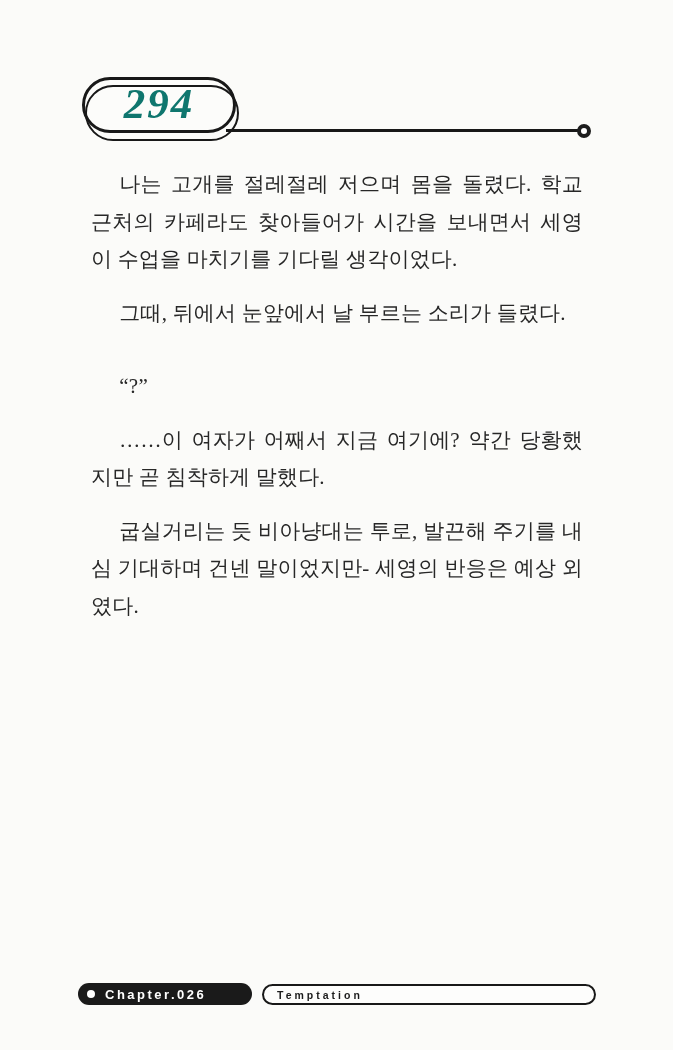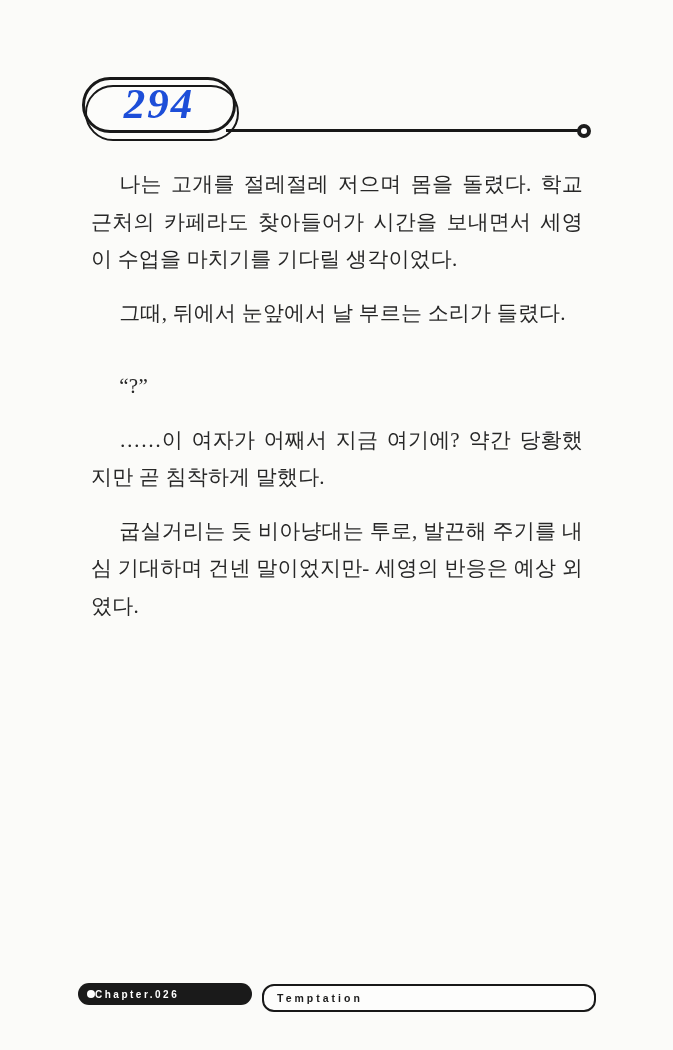--- a/index.html
+++ b/index.html
@@ -38,21 +38,21 @@
     border: 2.5px solid #181818;
     border-radius: 28px;
     transform: translate(3px, 8px);
     z-index: -1;
   }
   .page-number {
     font-size: 43px;
     font-weight: bold;
     font-style: italic;
     letter-spacing: 2px;
-    color: #1d4ed8;
+    color: #0f766e;
     transform: translateY(-2px);
   }
   .header-rule {
     position: absolute;
     left: 226px;
     top: 129px;
     width: 352px;
     height: 2.5px;
     background: #181818;
     z-index: 1;
@@ -105,32 +105,33 @@
   }
   .footer-dot {
     width: 8px;
     height: 8px;
     background: #ffffff;
     border-radius: 50%;
     flex: 0 0 auto;
   }
   .footer-chapter-label {
     font-family: "Liberation Sans", "DejaVu Sans", sans-serif;
-    font-size: 10px;
+    font-size: 13px;
     font-weight: bold;
     letter-spacing: 2.5px;
     color: #ffffff;
+    margin-left: 10px;
     white-space: nowrap;
   }
   .footer-title {
     position: absolute;
     left: 262px;
     top: 984px;
     width: 334px;
-    height: 28px;
+    height: 21px;
     background: #fdfdfc;
     border: 2px solid #181818;
     border-radius: 12px;
     box-sizing: border-box;
     display: flex;
     align-items: center;
     padding-left: 13px;
   }
   .footer-title-label {
     font-family: "Liberation Sans", "DejaVu Sans", sans-serif;

